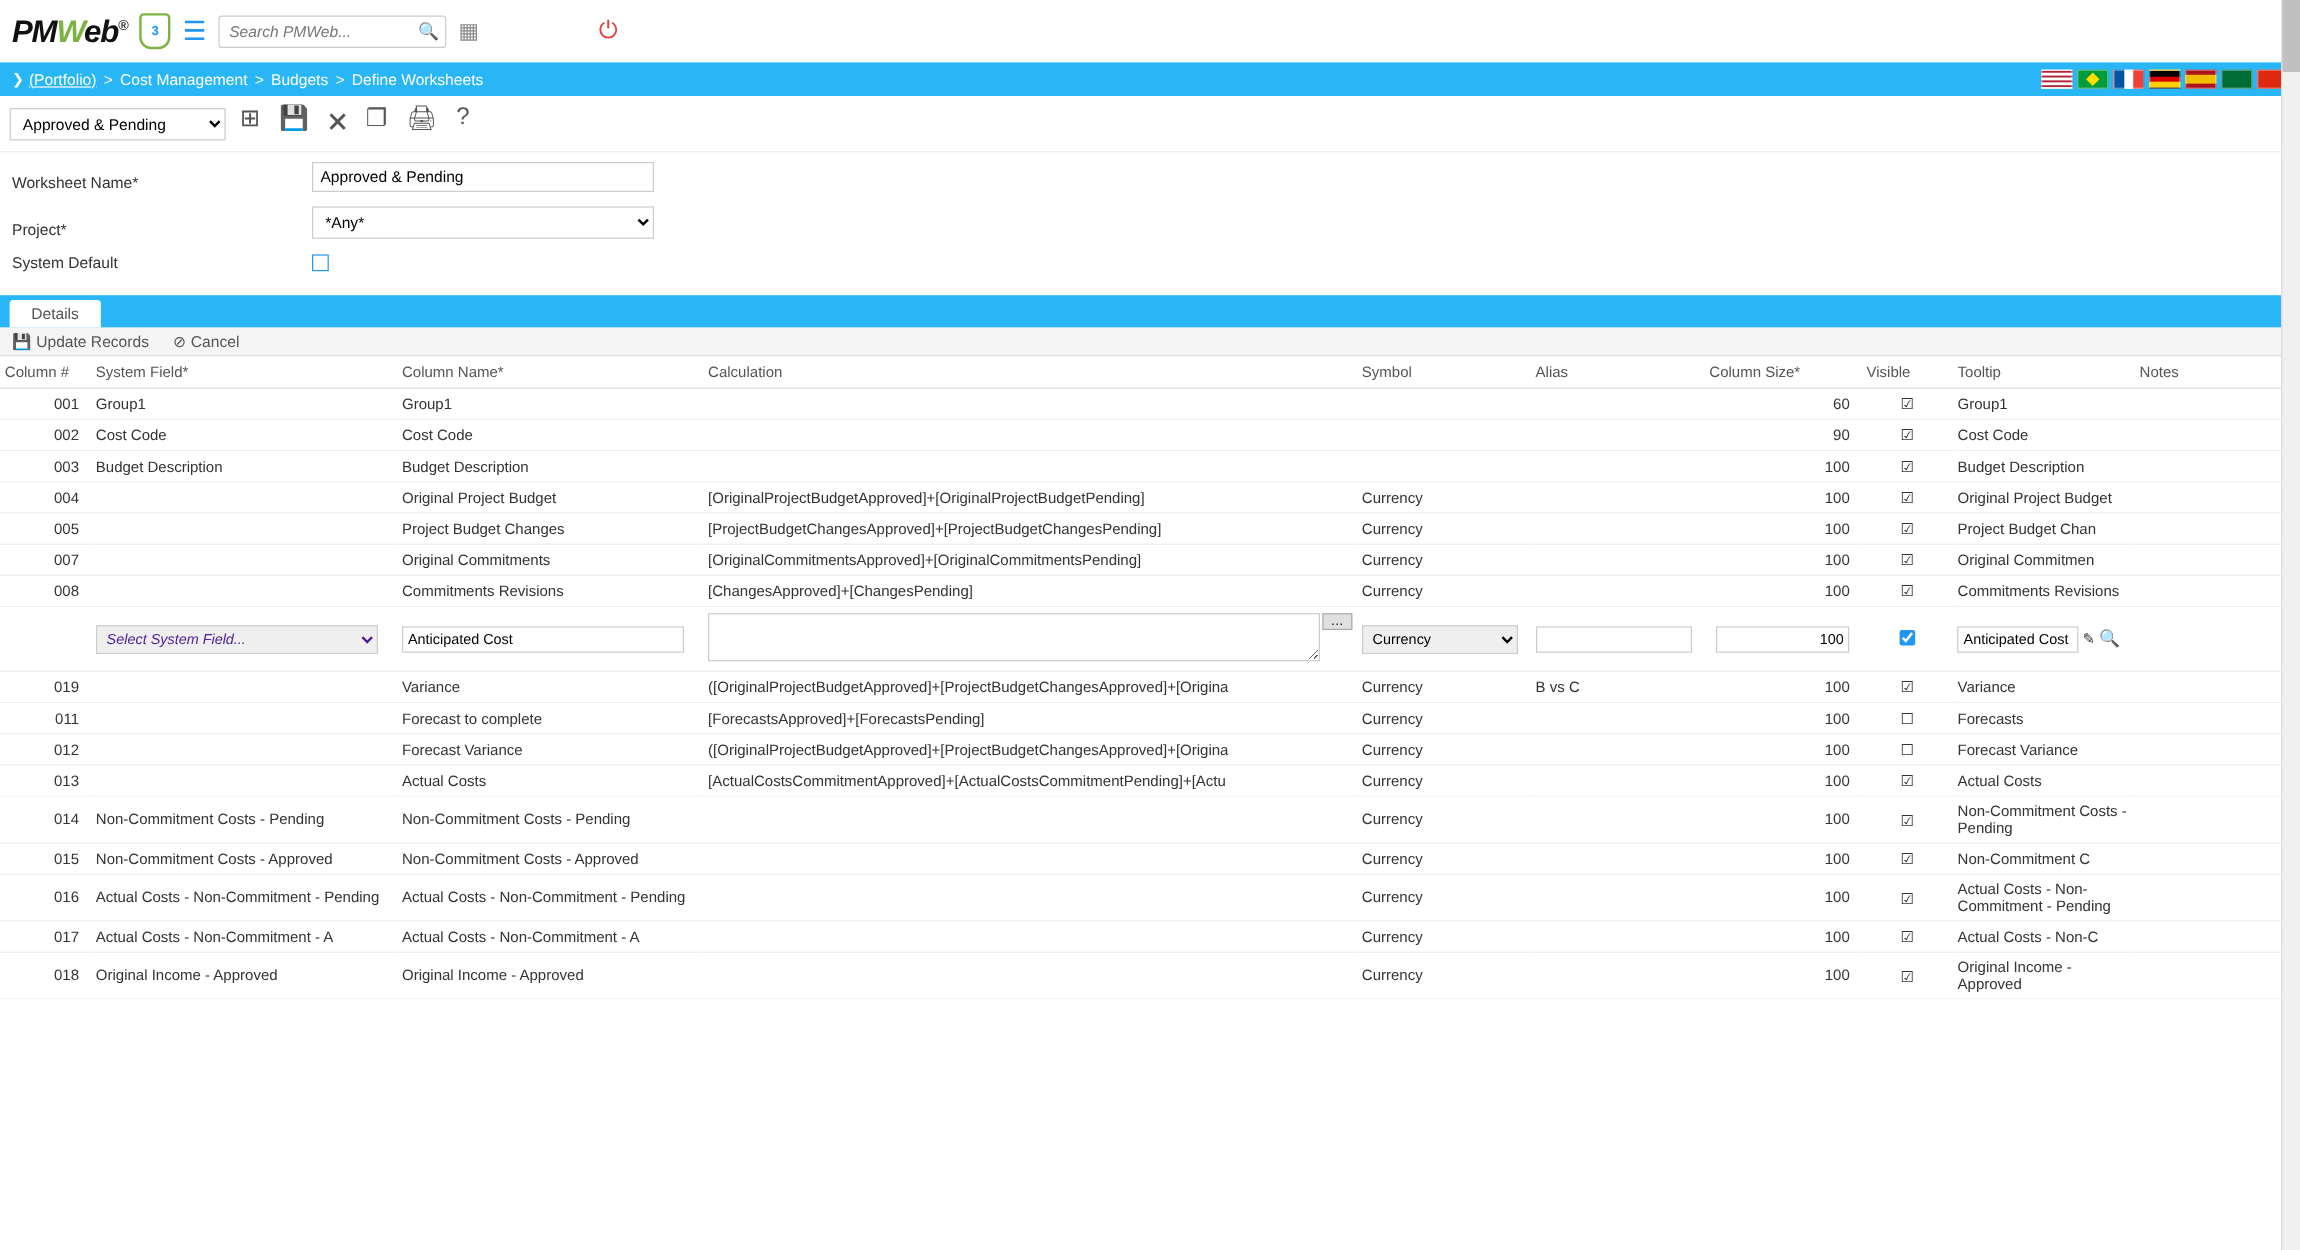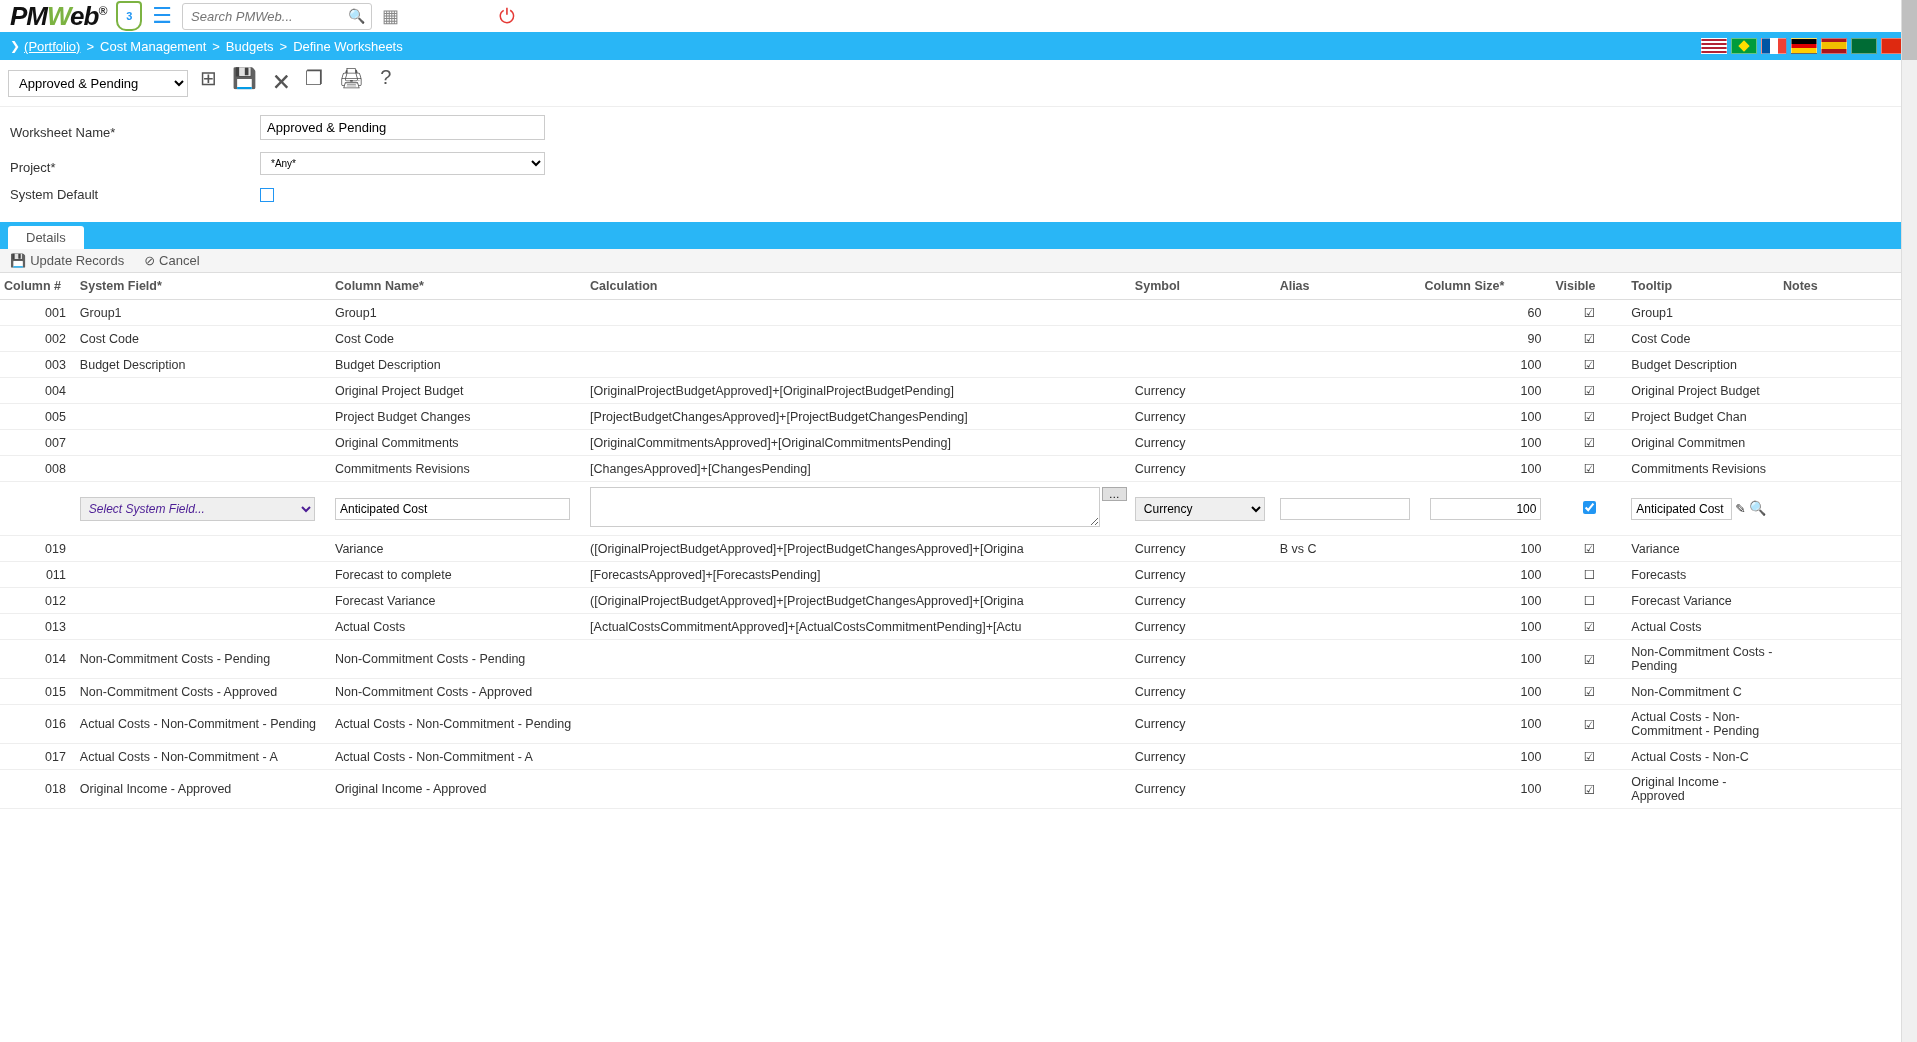--- a/index.html
+++ b/index.html
@@ -1,17 +1,17 @@
 <!DOCTYPE html>
 <html><head>
 <meta charset="utf-8">
 <style>
 * { box-sizing: border-box; margin: 0; padding: 0; }
 body { font-family: "Segoe UI", Arial, sans-serif; font-size: 13px; color: #333; background: #fff; overflow-x: hidden; }
-.topbar { display: flex; align-items: center; padding: 4px 10px; gap: 10px; height: 32px; }
+.topbar { display: flex; align-items: center; padding: 4px 10px; gap: 10px; height: 52px; }
 .logo { font-size: 26px; font-weight: bold; font-style: italic; letter-spacing: -1px; }
 .logo .pm { color: #111; }
 .logo .w { color: #7cb342; }
 .logo .eb { color: #111; }
 .shield { width: 26px; height: 30px; border: 2px solid #7cb342; border-radius: 4px 4px 10px 10px; display: flex; align-items: center; justify-content: center; font-size: 11px; color: #2196f3; font-weight: bold; }
 .hamburger { color: #2196f3; font-size: 22px; cursor: pointer; }
 .search-box { position: relative; width: 190px; }
 .search-box input { width: 100%; padding: 5px 28px 5px 8px; border: 1px solid #ccc; border-radius: 3px; font-style: italic; color: #888; font-size: 13px; }
 .search-icon-in { position: absolute; right: 6px; top: 50%; transform: translateY(-50%); color: #888; font-size: 14px; }
 .grid-icon { color: #888; font-size: 18px; cursor: pointer; }
@@ -32,29 +32,29 @@
 .flag-sa { background: #006c35; }
 .flag-cn { background: #de2910; }
 .toolbar-row { display: flex; align-items: center; padding: 6px 8px; gap: 12px; border-bottom: 1px solid #eee; }
 .toolbar-row select, .dropdown-sel { padding: 4px 6px; border: 1px solid #ccc; font-size: 13px; width: 180px; background: #fff; }
 .toolbar-icons { display: flex; gap: 16px; font-size: 20px; color: #555; }
 .toolbar-icons span { cursor: pointer; }
 .form-area { padding: 8px 10px; }
 .form-row { display: flex; align-items: flex-end; margin-bottom: 12px; }
 .form-label { width: 250px; font-size: 13px; color: #333; }
 .form-input { width: 285px; padding: 4px 6px; border: 1px solid #ccc; font-size: 13px; }
-.form-select { width: 285px; padding: 4px 6px; border: 1px solid #ccc; font-size: 10px; background: #fff; }
+.form-select { width: 285px; padding: 4px 6px; border: 1px solid #ccc; font-size: 13px; background: #fff; }
 .chkbox { width: 14px; height: 14px; border: 1px solid #2196f3; display: inline-block; }
 .tabs-bar { background: #29b6f6; display: flex; padding-left: 8px; padding-top: 4px; text-align: center; }
 .tab { background: #fff; padding: 4px 18px; border-radius: 3px 3px 0 0; color: #555; font-size: 13px; cursor: pointer; }
 .subtoolbar { background: #f5f5f5; padding: 4px 10px; display: flex; gap: 20px; border-bottom: 1px solid #ddd; font-size: 13px; }
 .subtoolbar .btn { display: flex; align-items: center; gap: 4px; cursor: pointer; color: #555; }
 .grid-wrapper { overflow-x: auto; }
 table.grid { width: 100%; border-collapse: collapse; font-size: 12.5px; table-layout: fixed; }
-table.grid th { text-align: left; font-weight: bold; color: #555; padding: 6px 4px; border-bottom: 1px solid #ddd; background: #fff; white-space: nowrap; overflow: hidden; text-overflow: ellipsis; }
+table.grid th { text-align: left; font-weight: normal; color: #555; padding: 6px 4px; border-bottom: 1px solid #ddd; background: #fff; white-space: nowrap; overflow: hidden; text-overflow: ellipsis; }
 table.grid td { padding: 5px 4px; border-bottom: 1px solid #eee; color: #333; vertical-align: middle; white-space: nowrap; overflow: hidden; text-overflow: ellipsis; }
 table.grid td.num { text-align: right; padding-right: 10px; }
 table.grid td.center { text-align: center; }
 .edit-row td { background: #fff; border-top: 1px solid #ccc; border-bottom: 1px solid #ccc; padding: 8px 4px; }
 .edit-row select, .edit-row input { border: 1px solid #ccc; padding: 3px 4px; font-size: 12px; width: 95%; }
 .edit-row textarea { border: 1px solid #ccc; width: 95%; height: 40px; font-size: 12px; resize: both; }
 .edit-row .dotbtn { background: #e0e0e0; border: 1px solid #aaa; padding: 0 6px; font-size: 11px; cursor: pointer; float: right; margin-bottom: 2px; }
 .sys-field-sel { font-style: italic; color: #4c1d95; }
 .mag-icon { color: #666; font-size: 14px; }
 .scrollbar-v { position: fixed; right: 0; top: 0; bottom: 0; width: 16px; background: #f0f0f0; border-left: 1px solid #ddd; }

